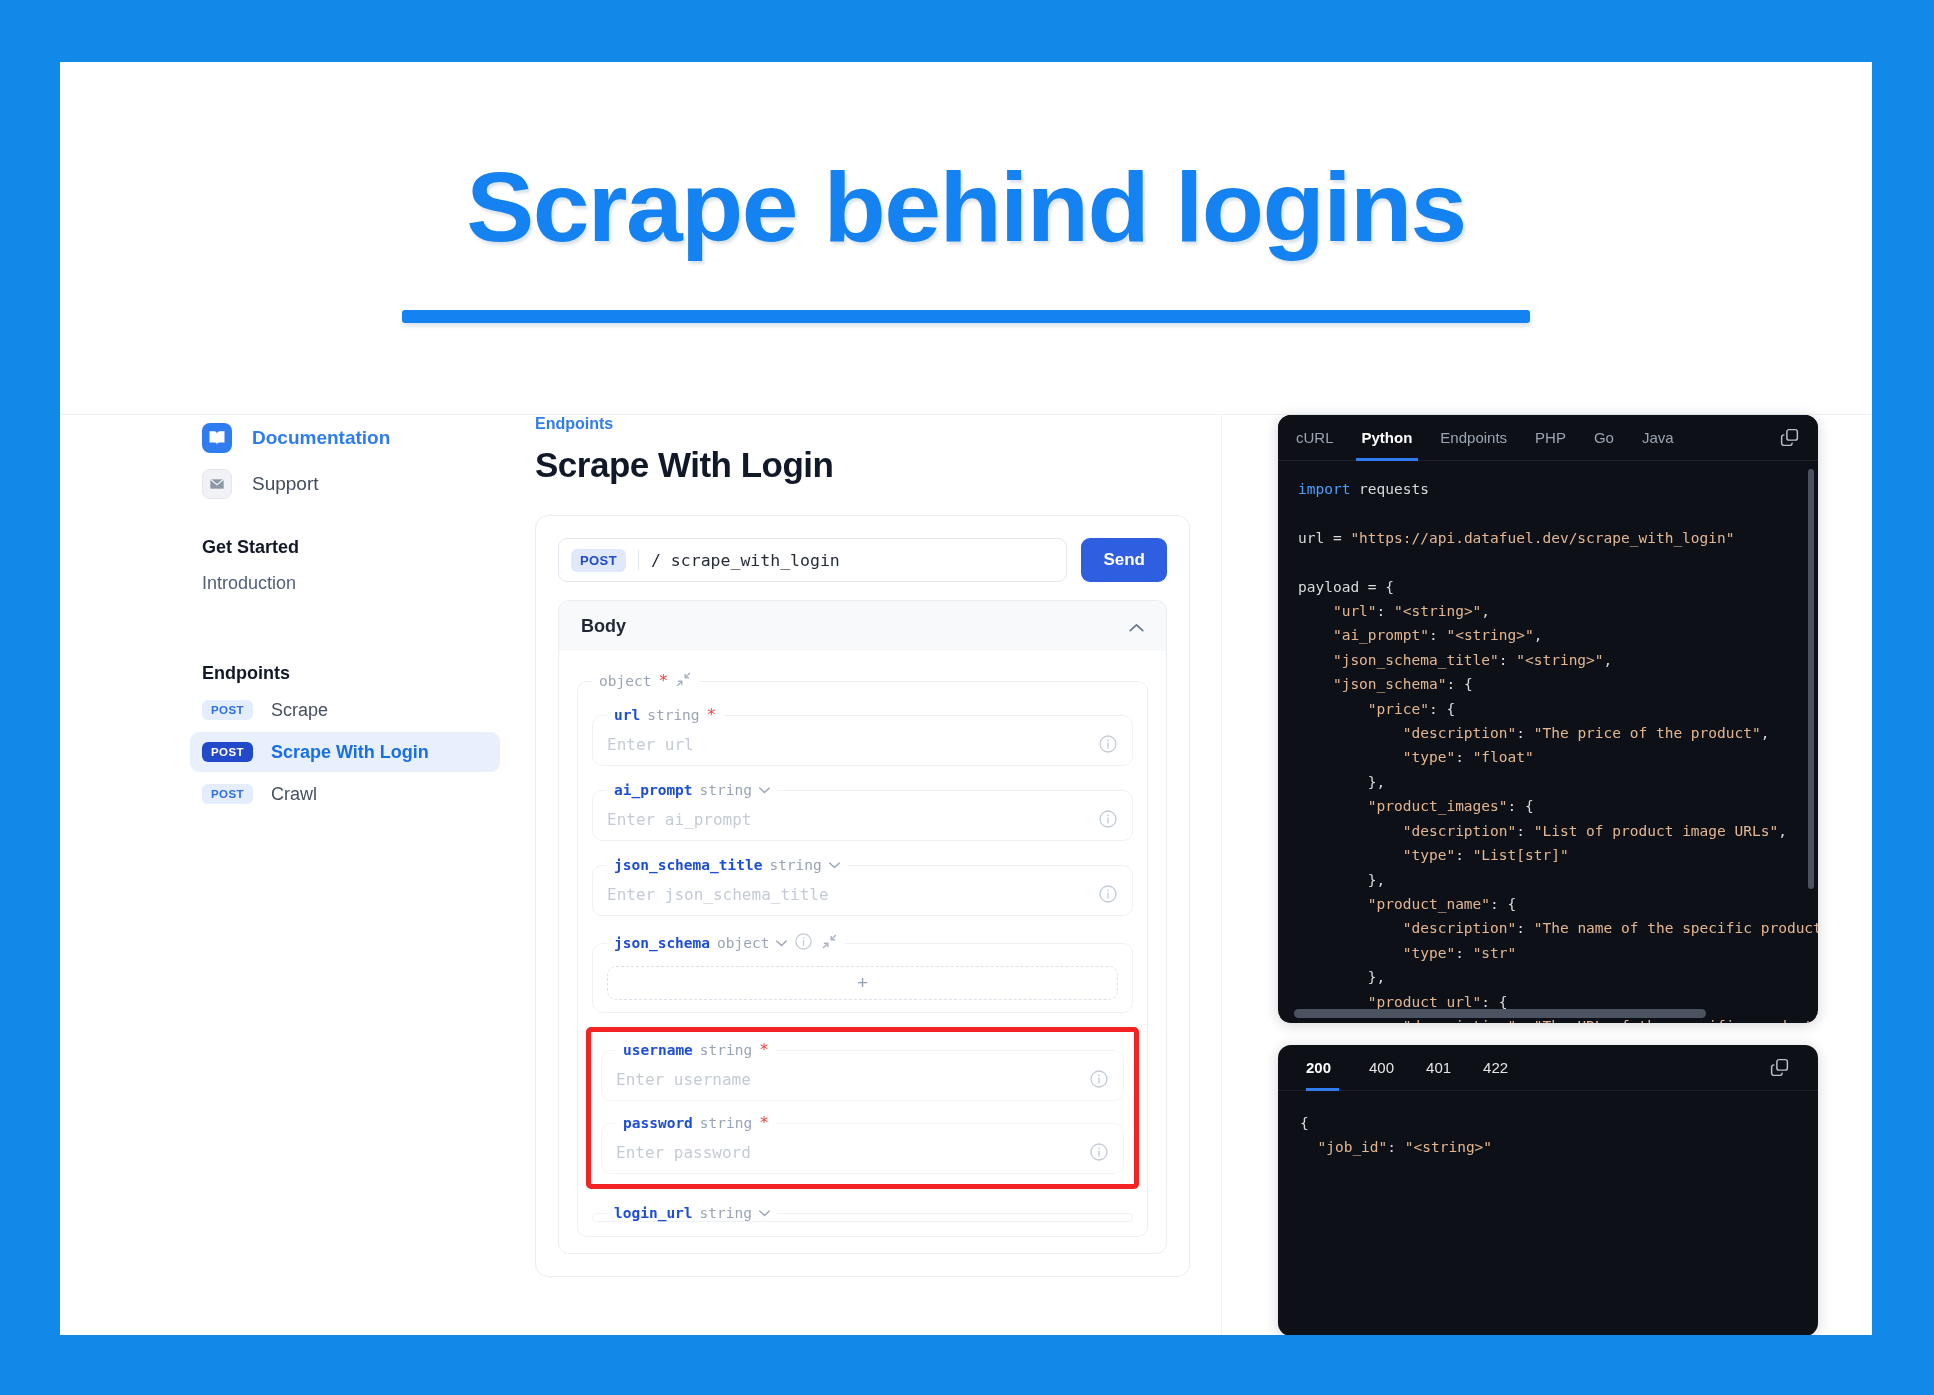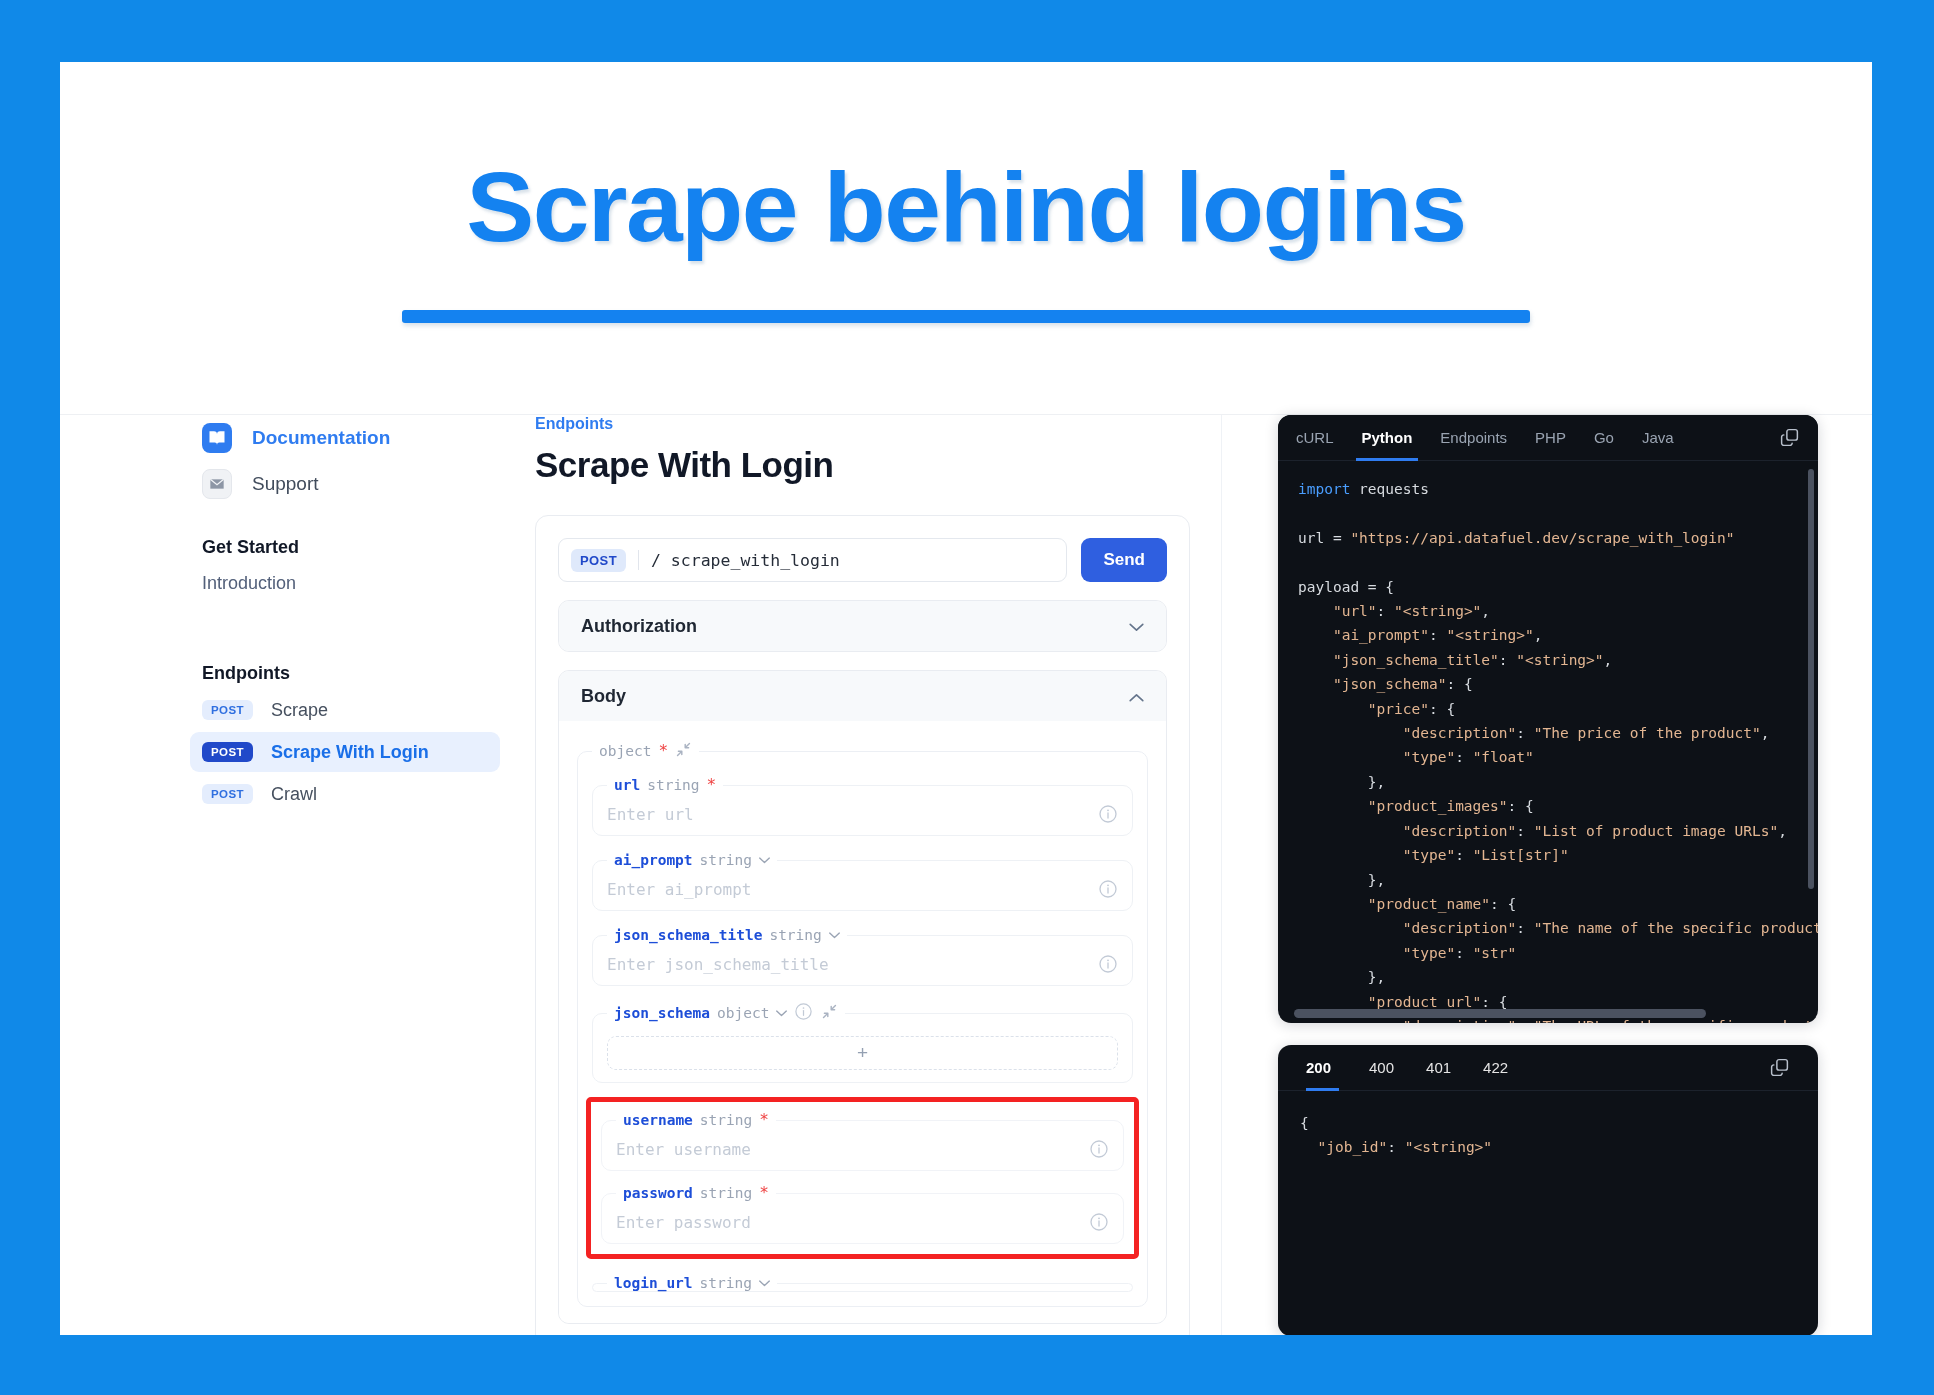--- a/index.html
+++ b/index.html
@@ -341,30 +341,20 @@
       <div class="try-card">
         <div class="url-row">
           <div class="url-bar">
             <span class="url-method">POST</span>
             <span class="url-sep"></span>
             <span class="url-path">/ scrape_with_login</span>
           </div>
           <button class="send-btn">Send</button>
         </div>
 
-        <div class="section">
-          <div class="section-head">
-            <span class="section-title">Authorization</span>
-            <span class="chev">
-              <svg width="15" height="9" viewBox="0 0 16 10" fill="none" stroke="#64748b" stroke-width="1.8" stroke-linecap="round" stroke-linejoin="round">
-                    <path d="M1 1.5 L8 8 L15 1.5"></path>
-                  </svg>
-            </span>
-          </div>
-        </div>
 
         <div class="section">
           <div class="section-head">
             <span class="section-title">Body</span>
             <span class="chev">
               <svg width="15" height="9" viewBox="0 0 16 10" fill="none" stroke="#64748b" stroke-width="1.8" stroke-linecap="round" stroke-linejoin="round">
                     <path d="M1 8.5 L8 2 L15 8.5"></path>
                   </svg>
             </span>
           </div>

